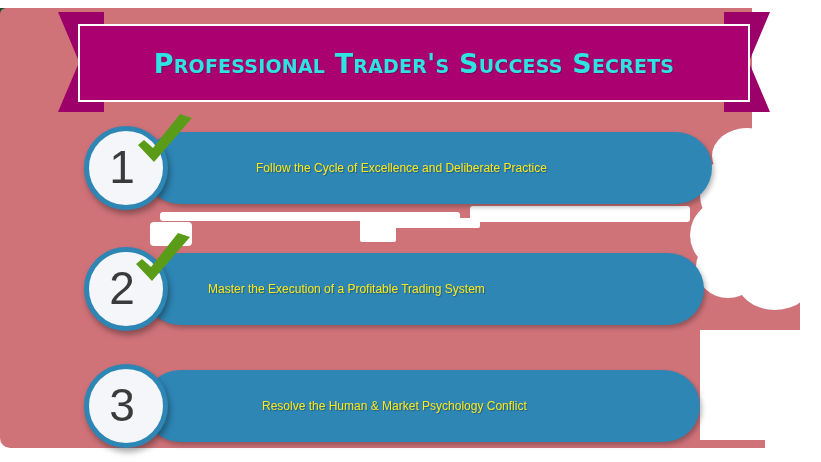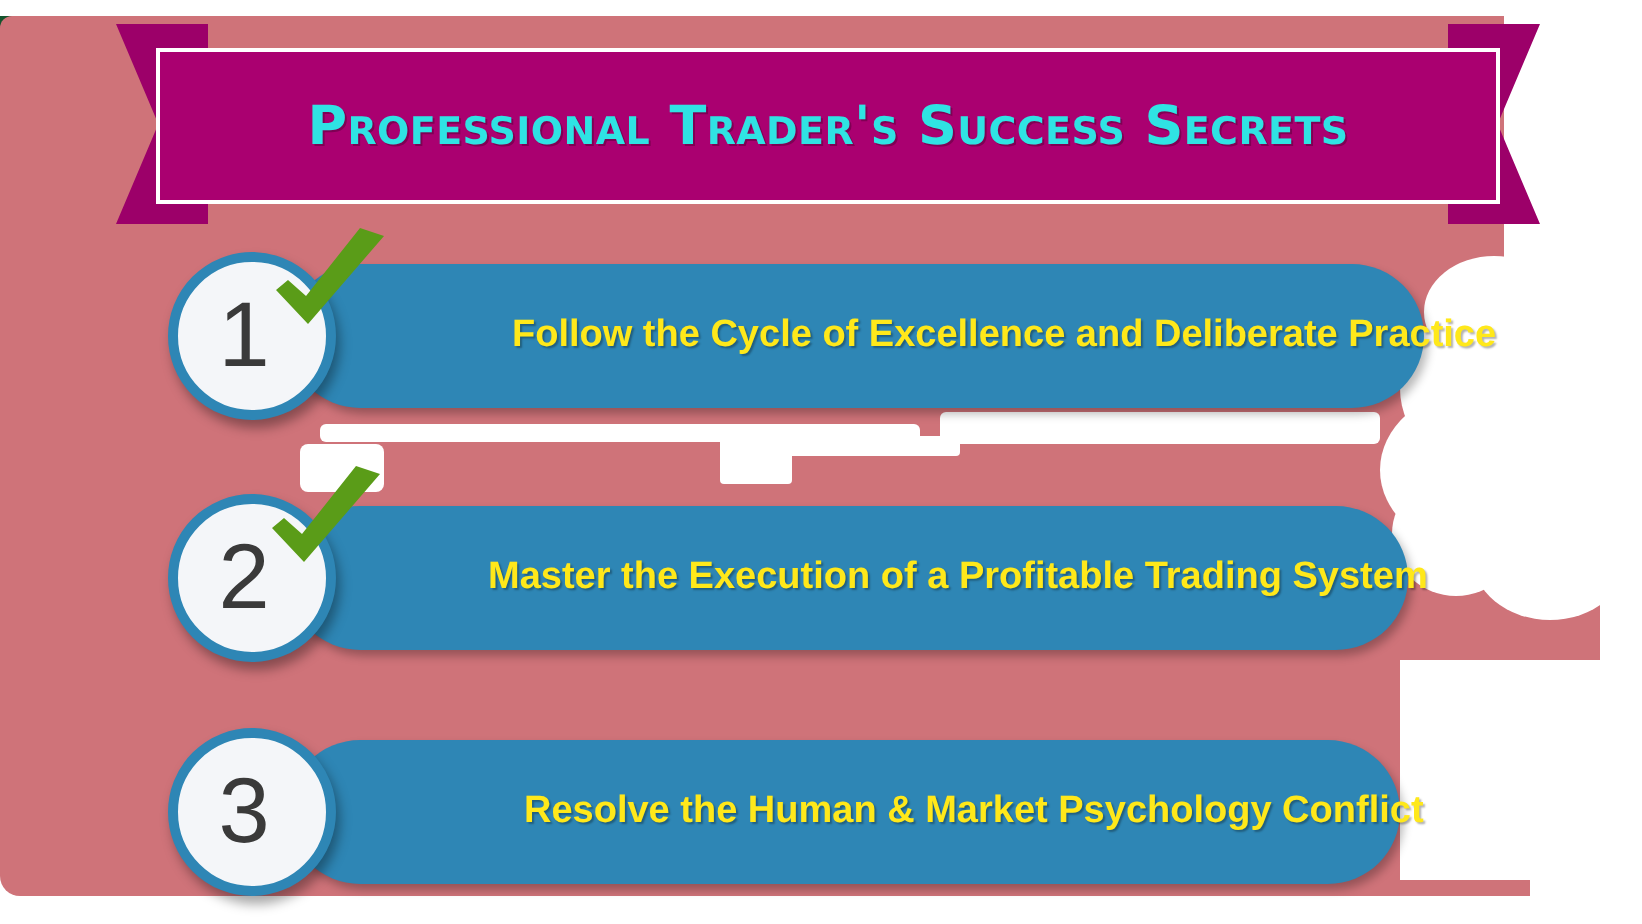--- a/index.html
+++ b/index.html
@@ -175,27 +175,27 @@
     display: flex;
     align-items: center;
   }
   .step-row-1 .step-bar { width: 568px; }
   .step-row-2 .step-bar { width: 560px; }
   .step-row-3 .step-bar { width: 556px; text-align: right; }
 
   .step-text {
     color: #ffe81a;
     font-family: "Liberation Sans", sans-serif;
-    font-weight: bold;
-    font-size: 19px;
+    font-weight: normal;
+    font-size: 12px;
     margin-left: 112px;
     white-space: nowrap;
     text-shadow: 1px 1px 1px rgba(0,0,0,0.30);
   }
-  .step-row-2 .step-text { margin-left: 100px; text-align: right; }
+  .step-row-2 .step-text { margin-left: 64px; text-align: right; }
   .step-row-3 .step-text { margin-left: 118px; }
 
   .step-circle {
     position: absolute;
     left: 0px;
     top: 0px;
     width: 84px;
     height: 84px;
     border-radius: 50%;
     background: #f4f6f9;

